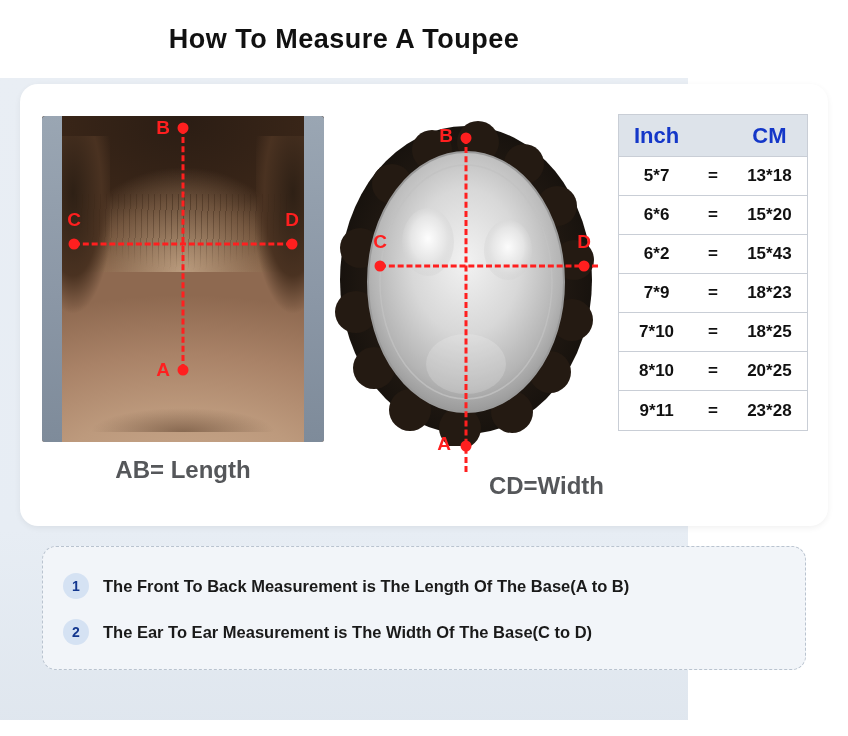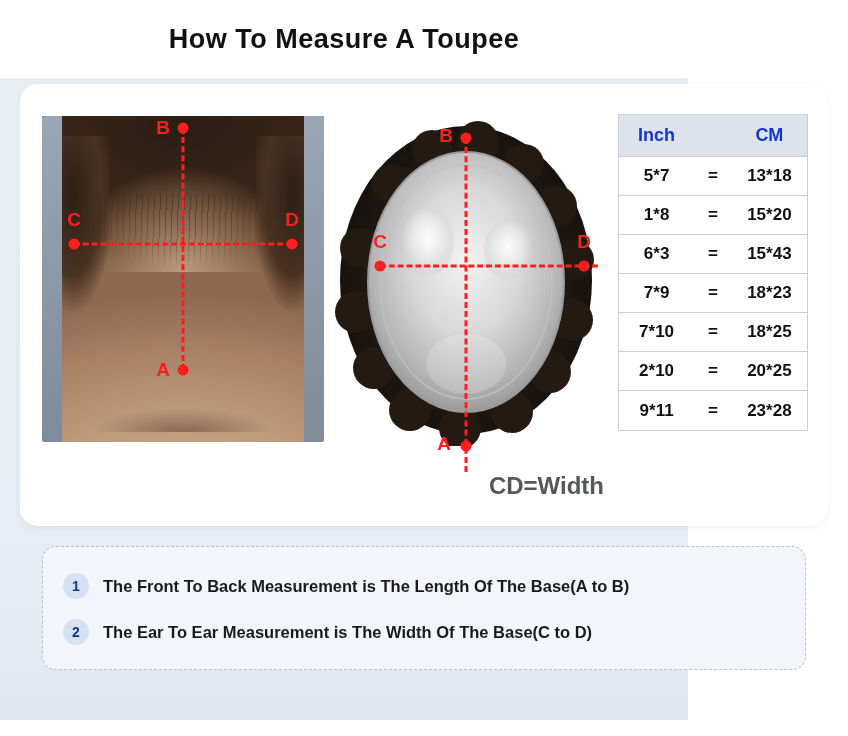--- a/index.html
+++ b/index.html
@@ -181,21 +181,21 @@
   .tcell {
     font-size: 17px;
     font-weight: bold;
     color: #111111;
     text-align: center;
   }
   .c-inch { width: 40%; }
   .c-eq   { width: 20%; }
   .c-cm   { width: 40%; }
   .thead .tcell {
-    font-size: 18px;
+    font-size: 22px;
     color: #1437c8;
   }
 
   
   .notes {
     position: absolute;
     left: 42px;
     top: 546px;
     width: 764px;
     height: 124px;
@@ -270,20 +270,21 @@
         <div class="dot" style="left:50%; top:254px;"></div>
         <div class="lbl" style="left:calc(50% - 20px); top:254px;">A</div>
 
         <div class="dot" style="left:32px; top:128px;"></div>
         <div class="lbl" style="left:32px; top:104px;">C</div>
 
         <div class="dot" style="left:250px; top:128px;"></div>
         <div class="lbl" style="left:250px; top:104px;">D</div>
       </div>
     </div>
+    <div class="cap-ab">AB= Length</div>
 
     <div class="toupee-wrap">
       <svg width="268" height="332" viewBox="0 0 268 332">
         <defs>
           <radialGradient id="baseGrad" cx="50%" cy="42%" r="62%">
             <stop offset="0%" stop-color="#f2f2f2"></stop>
             <stop offset="45%" stop-color="#d8d8d8"></stop>
             <stop offset="78%" stop-color="#b4b4b4"></stop>
             <stop offset="100%" stop-color="#8f8f8f"></stop>
           </radialGradient>
@@ -349,41 +350,41 @@
         <div class="tcell c-eq"></div>
         <div class="tcell c-cm">CM</div>
       </div>
 
       <div class="trow">
         <div class="tcell c-inch">5*7</div>
         <div class="tcell c-eq">=</div>
         <div class="tcell c-cm">13*18</div>
       </div>
       <div class="trow">
-        <div class="tcell c-inch">1*8</div>
+        <div class="tcell c-inch">6*6</div>
         <div class="tcell c-eq">=</div>
         <div class="tcell c-cm">15*20</div>
       </div>
       <div class="trow">
-        <div class="tcell c-inch">6*3</div>
+        <div class="tcell c-inch">6*2</div>
         <div class="tcell c-eq">=</div>
         <div class="tcell c-cm">15*43</div>
       </div>
       <div class="trow">
         <div class="tcell c-inch">7*9</div>
         <div class="tcell c-eq">=</div>
         <div class="tcell c-cm">18*23</div>
       </div>
       <div class="trow">
         <div class="tcell c-inch">7*10</div>
         <div class="tcell c-eq">=</div>
         <div class="tcell c-cm">18*25</div>
       </div>
       <div class="trow">
-        <div class="tcell c-inch">2*10</div>
+        <div class="tcell c-inch">8*10</div>
         <div class="tcell c-eq">=</div>
         <div class="tcell c-cm">20*25</div>
       </div>
       <div class="trow">
         <div class="tcell c-inch">9*11</div>
         <div class="tcell c-eq">=</div>
         <div class="tcell c-cm">23*28</div>
       </div>
     </div>
 

